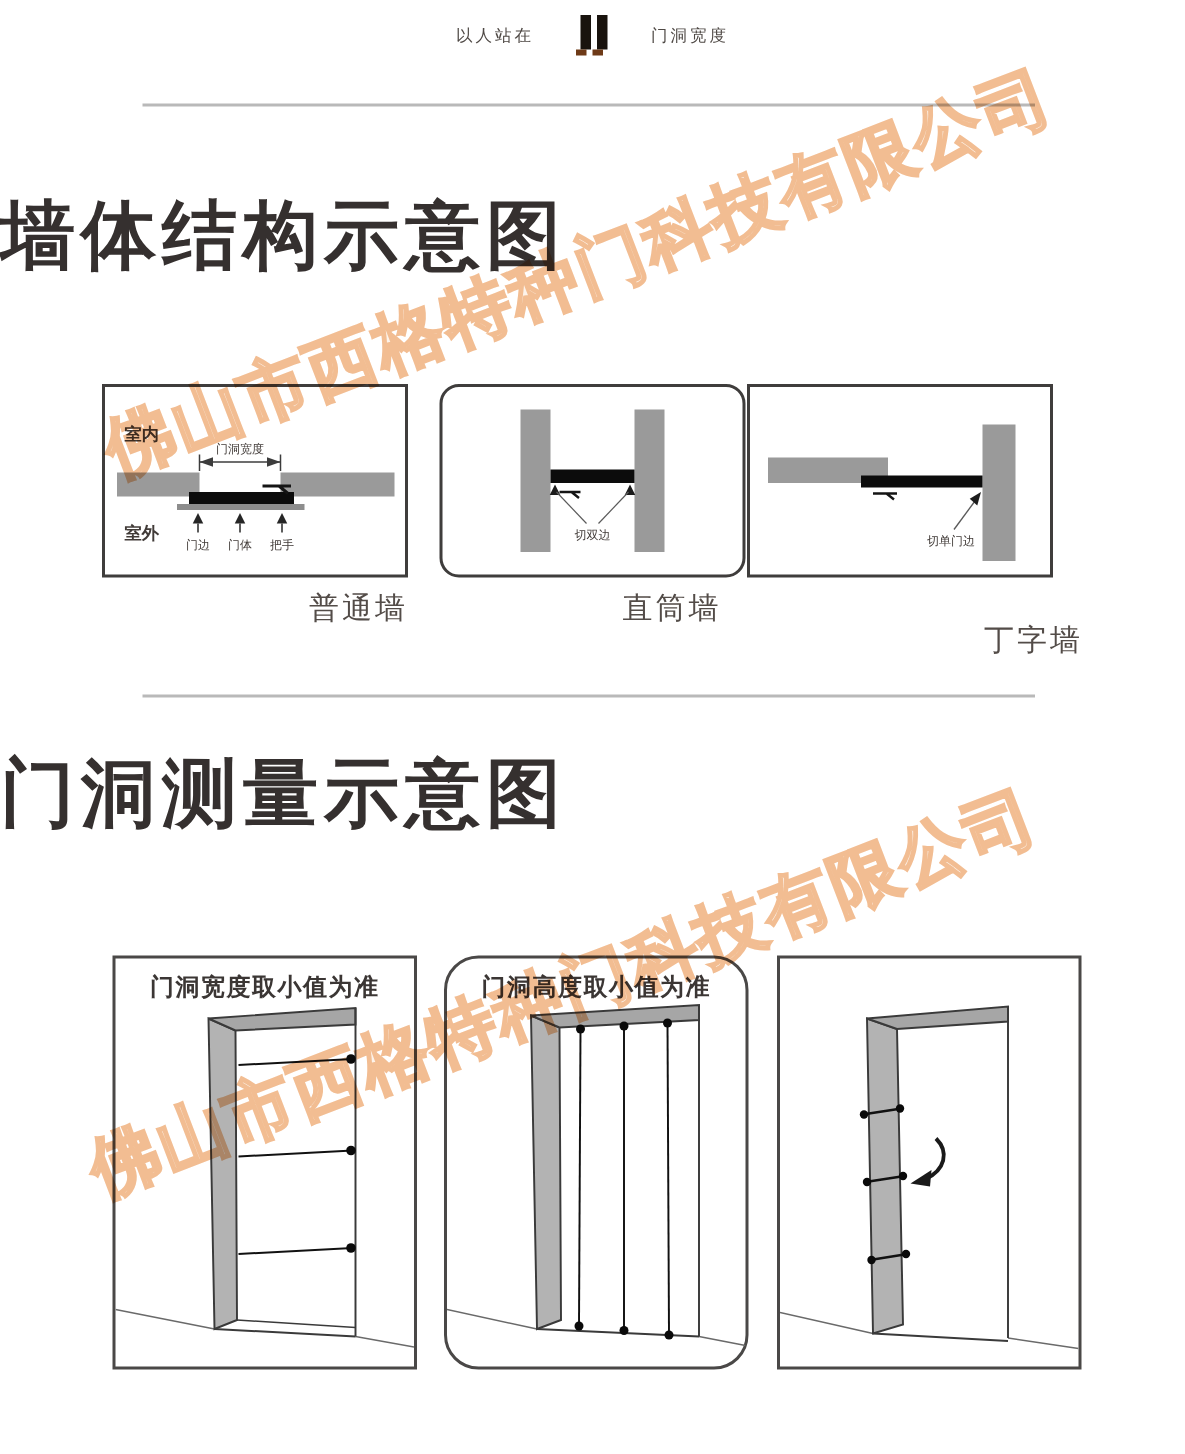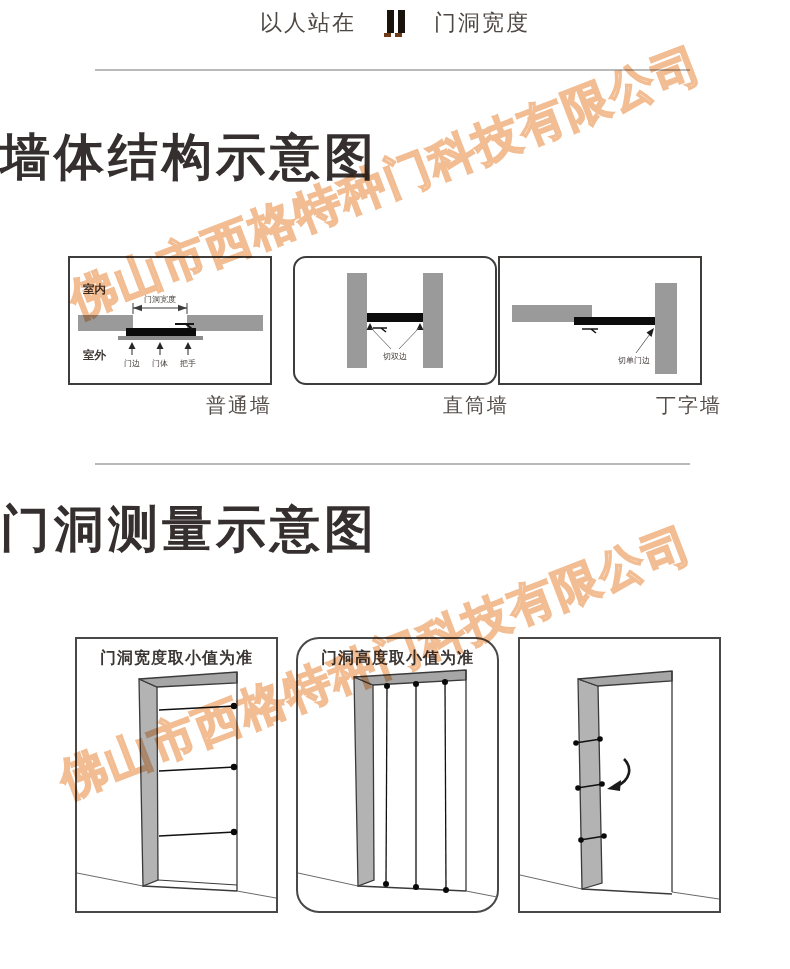--- a/index.html
+++ b/index.html
@@ -8,21 +8,21 @@
     background:#ffffff;
     font-family:"Liberation Sans","DejaVu Sans",sans-serif;
     color:#3c3633;
   }
   .abs{position:absolute;}
 
   
   .top-note{
     top:6px;left:0;width:790px;height:34px;
     display:flex;align-items:center;justify-content:center;gap:24px;
-    font-size:22px;letter-spacing:2px;color:#4e4844;
+    font-size:11px;letter-spacing:2px;color:#4e4844;
   }
   .legs{position:relative;width:30px;height:27px;}
   .leg{position:absolute;top:0;width:7px;height:23px;background:#19130e;}
   .leg.l{left:7px;}.leg.r{left:18px;}
   .foot{position:absolute;bottom:0;width:7px;height:4px;background:#6e3a17;}
   .foot.l{left:4px;}.foot.r{left:15px;}
 
   .divider{left:95px;width:595px;height:2px;background:#b9b9b9;}
   .divider.d1{top:69px;}
   .divider.d2{top:463px;}
@@ -33,21 +33,21 @@
   }
   .big-title.t1{top:124px;}
   .big-title.t2{top:496px;}
 
   
   .wbox{width:204px;height:129px;border:2px solid #3f3d3c;background:#fff;box-sizing:border-box;}
   .wbox.b1{left:68px;top:256px;}
   .wbox.b2{left:293px;top:256px;border-radius:13px;}
   .wbox.b3{left:498px;top:256px;}
   .wcap{top:392px;width:204px;text-align:right;font-size:20px;letter-spacing:2px;color:#534c48;}
-  .wcap.c1{left:68px;}.wcap.c2{left:305px;}.wcap.c3{left:518px;}
+  .wcap.c1{left:68px;}.wcap.c2{left:277px;}.wcap.c3{left:518px;margin-top:21px;}
 
   
   .mbox{width:203px;height:276px;border:2px solid #4a4847;background:#fff;box-sizing:border-box;position:absolute;}
   .mbox.b1{left:75px;top:637px;}
   .mbox.b2{left:296px;top:637px;border-radius:23px;}
   .mbox.b3{left:518px;top:637px;}
   .mhead{position:absolute;top:9px;left:0;width:100%;text-align:center;
     font-size:16px;font-weight:700;letter-spacing:1px;color:#3b3634;z-index:2;}
   .mbox svg{position:absolute;left:0;top:0;}
 

